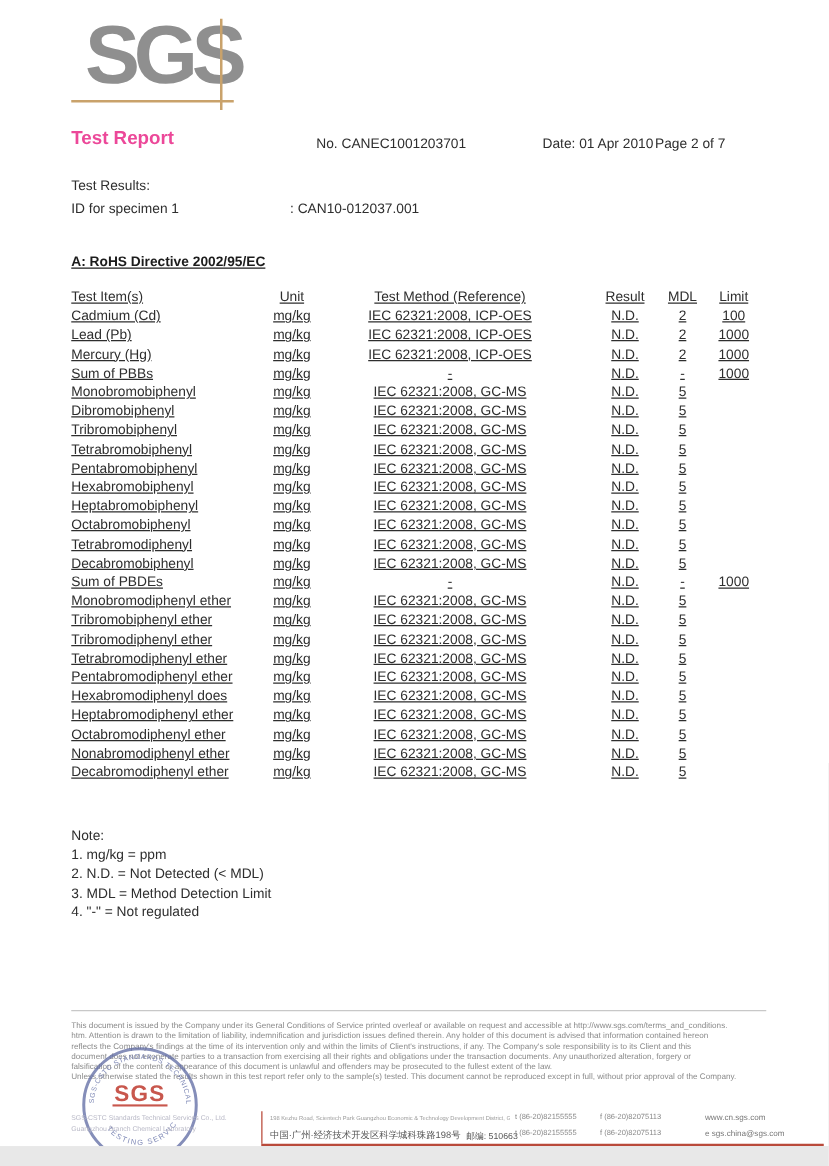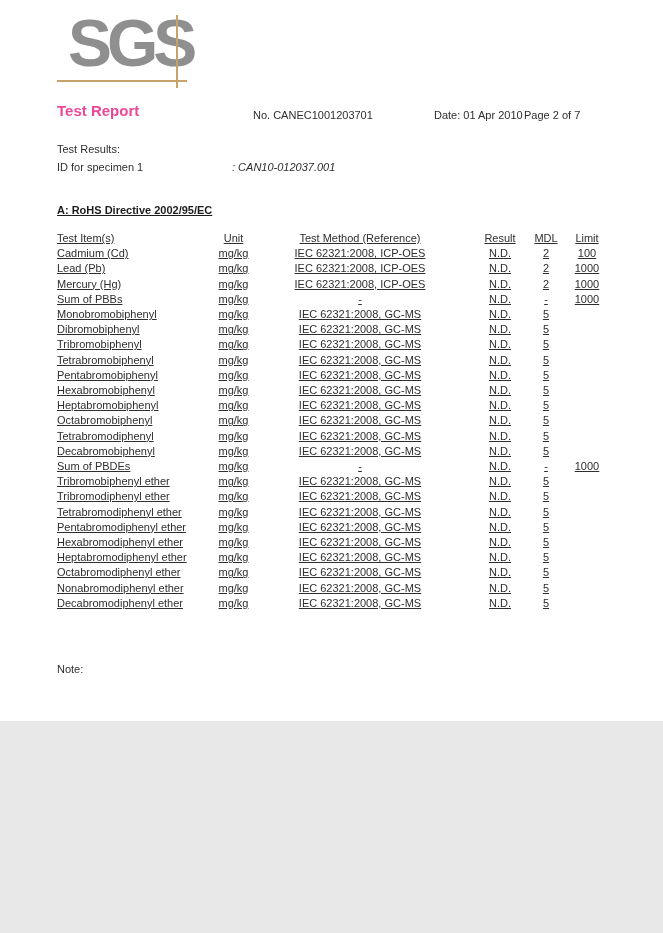--- a/index.html
+++ b/index.html
@@ -1,37 +1,37 @@
 <!DOCTYPE html>
 <html><head>
 <meta charset="utf-8">
 <style>
   html,body{margin:0;padding:0;background:#e8e8e8;}
   .page{
-    position:relative;width:663px;height:721px;margin:0 auto;background:#ffffff;
+    position:relative;width:663px;height:917px;margin:0 auto;background:#ffffff;
     font-family:"Liberation Sans",sans-serif;color:#2e2e2e;overflow:hidden;
   }
   
   .logo-text{
     position:absolute;left:68px;top:10px;font-size:66px;font-weight:700;
     color:#8f8f8f;letter-spacing:-5px;line-height:1;
   }
   .logo-vline{position:absolute;left:176px;top:15px;width:2px;height:73px;background:#c9a26b;}
   .logo-hline{position:absolute;left:57px;top:80px;width:130px;height:2px;background:#c9a26b;}
   
   .report-title{position:absolute;left:57px;top:102px;font-size:15px;font-weight:700;color:#ec4899;}
   .hdr-no{position:absolute;left:253px;top:109px;font-size:11px;text-align:center;}
   .hdr-date{position:absolute;left:434px;top:109px;font-size:11px;}
   .hdr-page{position:absolute;left:524px;top:109px;font-size:11px;}
   
   .spec-label{position:absolute;left:57px;top:143px;font-size:11px;}
   .spec-rows{position:absolute;left:57px;top:159px;width:420px;font-size:11px;line-height:16px;}
   .spec-row{position:relative;height:16px;}
   .spec-row .lab{position:absolute;left:0;}
-  .spec-row .val{position:absolute;left:175px;font-style:italic;}
+  .spec-row .val{position:absolute;left:175px;}
   .section-title{
     position:absolute;left:57px;top:204px;font-size:11px;font-weight:700;
     text-decoration:underline;color:#1c1c1c;
   }
   
   .results{position:absolute;left:57px;top:231px;}
   table{border-collapse:collapse;table-layout:fixed;width:555px;text-decoration:underline;}
   td,th{padding:0;margin:0;font-size:11px;line-height:15.2px;font-weight:400;vertical-align:top;}
   .c-item{width:160px;text-align:left;white-space:pre-line;}
   .c-unit{width:33px;text-align:center;}
@@ -226,20 +226,28 @@
         </tr>
           <tr data-interactable="false">
           <td class="c-item" data-interactable="false">Sum of PBDEs</td>
           <td class="c-unit" data-interactable="false">mg/kg</td>
           <td class="c-method" data-interactable="false">-</td>
           <td class="c-result" data-interactable="false">N.D.</td>
           <td class="c-mdl" data-interactable="false">-</td>
           <td class="c-limit" data-interactable="false">1000</td>
         </tr>
           <tr data-interactable="false">
+          <td class="c-item" data-interactable="false">Monobromodiphenyl ether</td>
+          <td class="c-unit" data-interactable="false">mg/kg</td>
+          <td class="c-method" data-interactable="false">IEC 62321:2008, GC-MS</td>
+          <td class="c-result" data-interactable="false">N.D.</td>
+          <td class="c-mdl" data-interactable="false">5</td>
+          <td class="c-limit" data-interactable="false"></td>
+        </tr>
+          <tr data-interactable="false">
           <td class="c-item" data-interactable="false">Tribromobiphenyl ether</td>
           <td class="c-unit" data-interactable="false">mg/kg</td>
           <td class="c-method" data-interactable="false">IEC 62321:2008, GC-MS</td>
           <td class="c-result" data-interactable="false">N.D.</td>
           <td class="c-mdl" data-interactable="false">5</td>
           <td class="c-limit" data-interactable="false"></td>
         </tr>
           <tr data-interactable="false">
           <td class="c-item" data-interactable="false">Tribromodiphenyl ether</td>
           <td class="c-unit" data-interactable="false">mg/kg</td>
@@ -258,21 +266,21 @@
         </tr>
           <tr data-interactable="false">
           <td class="c-item" data-interactable="false">Pentabromodiphenyl ether</td>
           <td class="c-unit" data-interactable="false">mg/kg</td>
           <td class="c-method" data-interactable="false">IEC 62321:2008, GC-MS</td>
           <td class="c-result" data-interactable="false">N.D.</td>
           <td class="c-mdl" data-interactable="false">5</td>
           <td class="c-limit" data-interactable="false"></td>
         </tr>
           <tr data-interactable="false">
-          <td class="c-item" data-interactable="false">Hexabromodiphenyl ether</td>
+          <td class="c-item" data-interactable="false">Hexabromodiphenyl does</td>
           <td class="c-unit" data-interactable="false">mg/kg</td>
           <td class="c-method" data-interactable="false">IEC 62321:2008, GC-MS</td>
           <td class="c-result" data-interactable="false">N.D.</td>
           <td class="c-mdl" data-interactable="false">5</td>
           <td class="c-limit" data-interactable="false"></td>
         </tr>
           <tr data-interactable="false">
           <td class="c-item" data-interactable="false">Heptabromodiphenyl ether</td>
           <td class="c-unit" data-interactable="false">mg/kg</td>
           <td class="c-method" data-interactable="false">IEC 62321:2008, GC-MS</td>
@@ -303,20 +311,27 @@
           <td class="c-result" data-interactable="false">N.D.</td>
           <td class="c-mdl" data-interactable="false">5</td>
           <td class="c-limit" data-interactable="false"></td>
         </tr>
         </tbody>
     </table>
   </div>
 
   <div class="note" data-interactable="false">
     <div data-interactable="false">Note:</div>
+    <div>
+
+    <div data-interactable="false">1. mg/kg = ppm</div>
+        <div data-interactable="false">2. N.D. = Not Detected (&lt; MDL)</div>
+        <div data-interactable="false">3. MDL = Method Detection Limit</div>
+        <div data-interactable="false">4. "-" = Not regulated</div>
+      </div>
   </div>
 
   <div class="disclaimer" data-interactable="false">
 
   <div data-interactable="false">This document is issued by the Company under its General Conditions of Service printed overleaf or available on request and accessible at http://www.sgs.com/terms_and_conditions.</div>
       <div data-interactable="false">htm. Attention is drawn to the limitation of liability, indemnification and jurisdiction issues defined therein. Any holder of this document is advised that information contained hereon</div>
       <div data-interactable="false">reflects the Company's findings at the time of its intervention only and within the limits of Client's instructions, if any. The Company's sole responsibility is to its Client and this</div>
       <div data-interactable="false">document does not exonerate parties to a transaction from exercising all their rights and obligations under the transaction documents. Any unauthorized alteration, forgery or</div>
       <div data-interactable="false">falsification of the content or appearance of this document is unlawful and offenders may be prosecuted to the fullest extent of the law.</div>
       <div data-interactable="false">Unless otherwise stated the results shown in this test report refer only to the sample(s) tested. This document cannot be reproduced except in full, without prior approval of the Company.</div>

